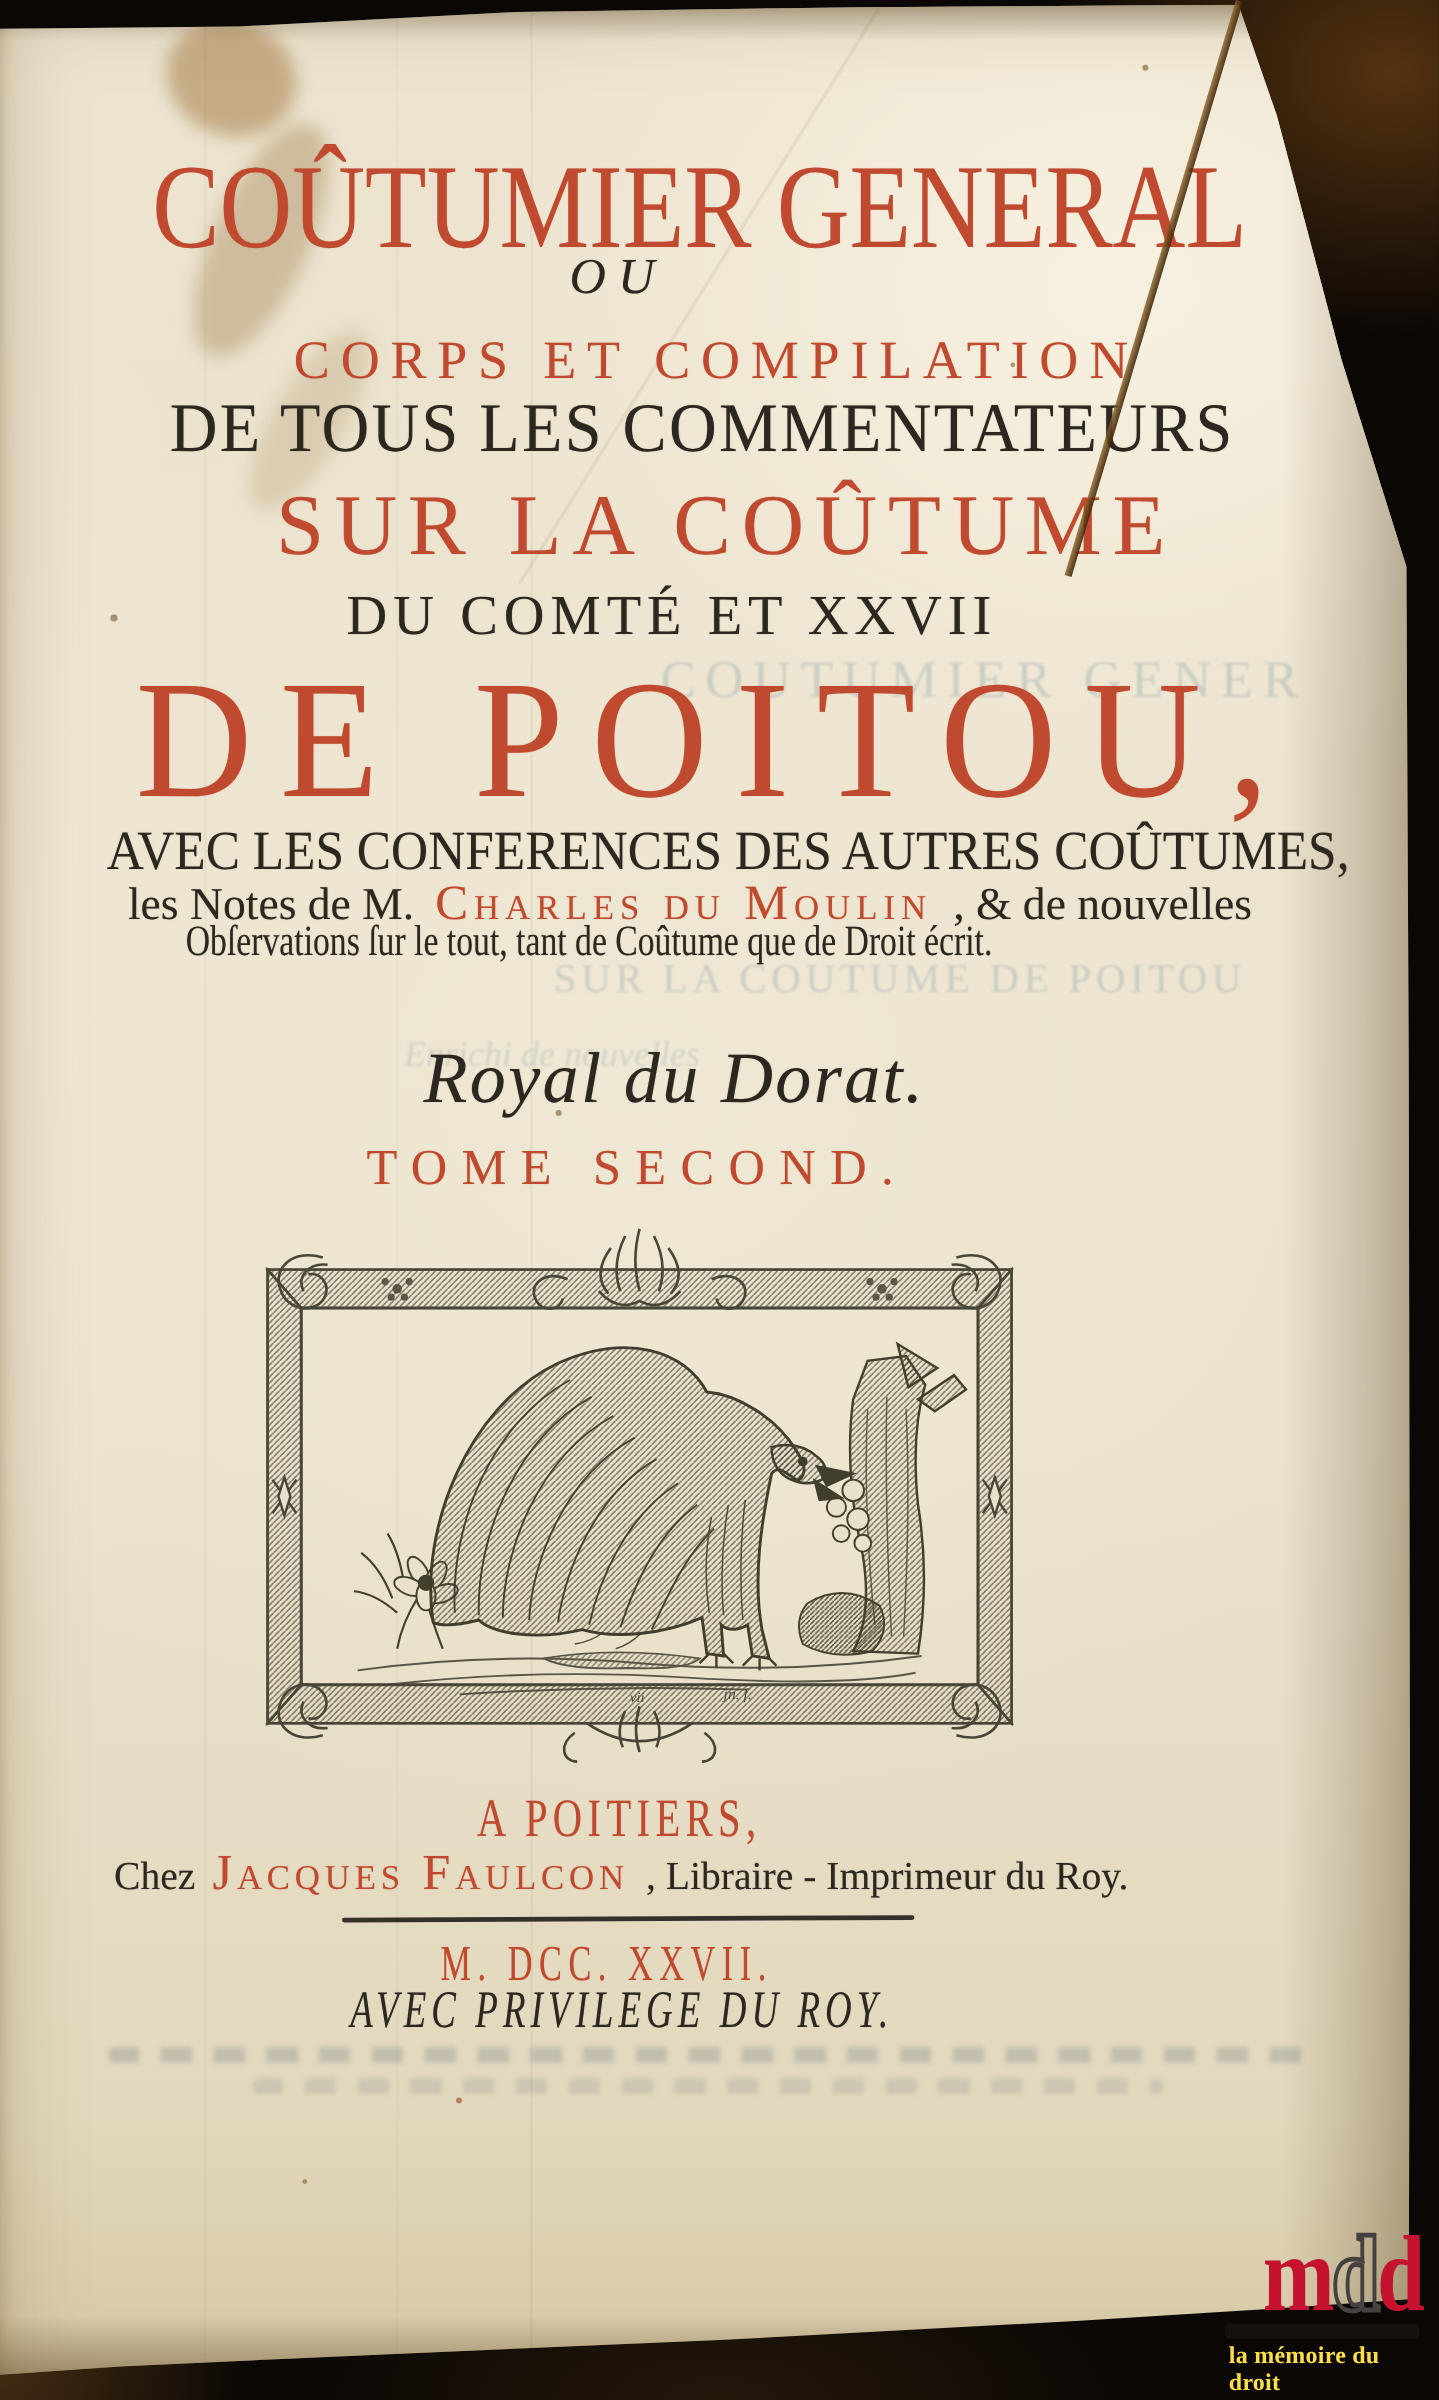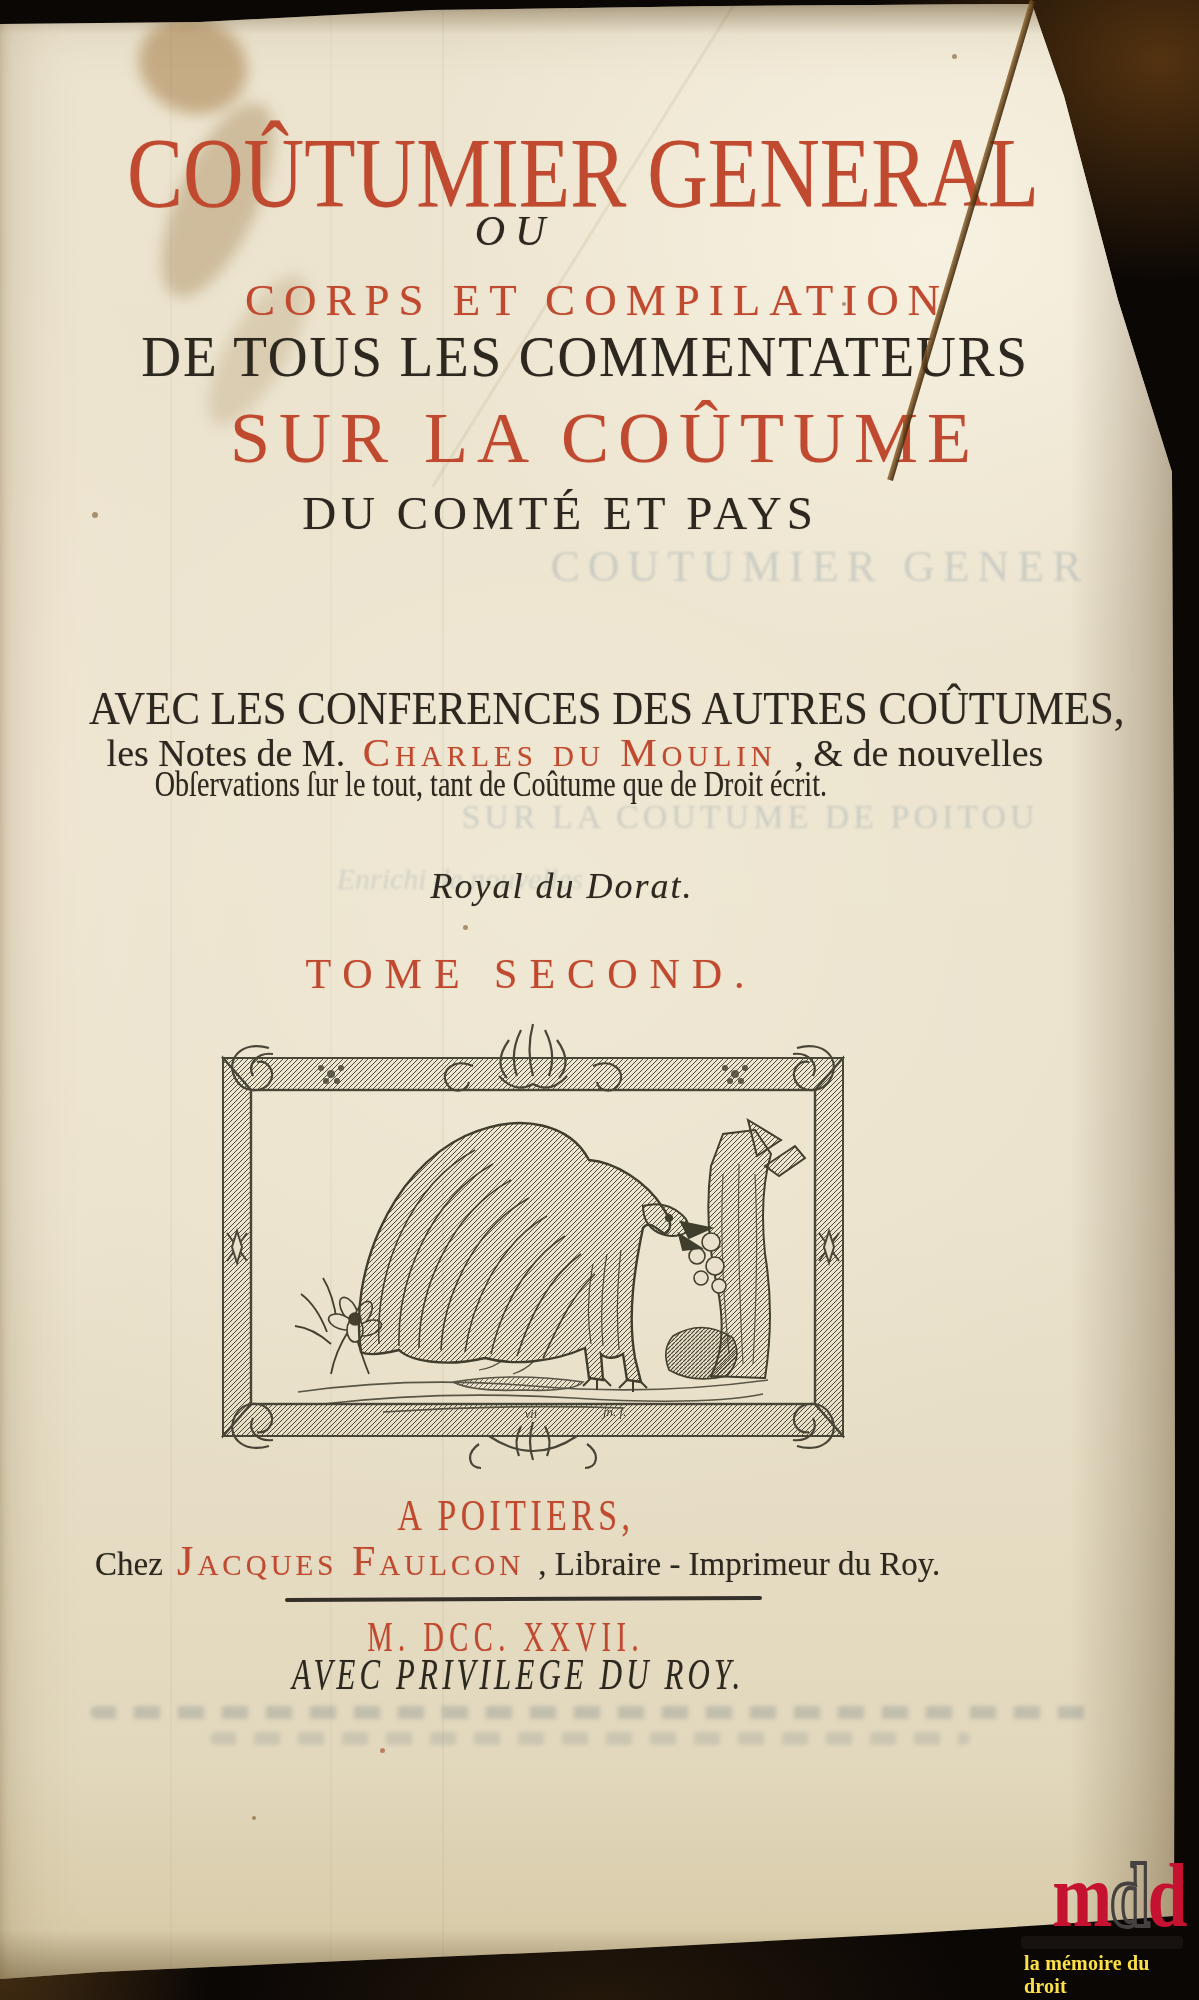--- a/index.html
+++ b/index.html
@@ -94,35 +94,38 @@
 
   <div class="l red" style="left:40px;top:123px;width:1030px;font-size:100px">
     <span class="fit" style="transform:scaleX(.84)">COÛTUMIER GENERAL</span>
   </div>
   <div class="l it" style="left:315px;top:210px;width:400px;font-size:42px;letter-spacing:10px">OU</div>
   <div class="l red" style="left:97px;top:278px;width:1000px;font-size:45px;letter-spacing:9px">CORPS ET COMPILATION</div>
   <div class="l" style="left:65px;top:328px;width:1040px;font-size:58px">
     <span class="fit" style="transform:scaleX(.95);letter-spacing:2px">DE TOUS LES COMMENTATEURS</span>
   </div>
   <div class="l red" style="left:105px;top:402px;width:1000px;font-size:72px;letter-spacing:9px">SUR LA COÛTUME</div>
-  <div class="l" style="left:60px;top:490px;width:1000px;font-size:47px;letter-spacing:5px">DU COMTÉ ET PAYS</div>
+  <div class="l" style="left:60px;top:490px;width:1000px;font-size:47px;letter-spacing:5px">DU COMTÉ ET XXVII</div>
+  <div class="l red" style="left:47px;top:547px;width:1100px;font-size:140px;letter-spacing:24px">
+    <span class="fit" style="transform:scaleX(.96)">DE POITOU,</span>
+  </div>
 
   <div class="l" style="left:50px;top:686px;width:1100px;font-size:46px">
     <span class="fit" style="transform:scaleX(.93)">AVEC LES CONFERENCES DES AUTRES COÛTUMES,</span>
   </div>
   <div class="l" style="left:60px;top:732px;width:1030px;font-size:38px">
     <span>les Notes de M.</span>
     <span class="sc red" style="font-size:41px;letter-spacing:5px;padding:0 8px">Charles du Moulin</span>
     <span>, &amp; de nouvelles</span>
   </div>
   <div class="l" style="left:60px;top:766px;width:840px;font-size:36px">
     <span class="fit" style="transform:scaleX(.78)">Obſervations ſur le tout, tant de Coûtume que de Droit écrit.</span>
   </div>
 
-  <div class="l it" style="left:62px;top:868px;width:1000px;font-size:36px;letter-spacing:2px">Royal du Dorat.</div>
+  <div class="l it" style="left:62px;top:868px;width:1000px;font-size:60px;letter-spacing:2px">Royal du Dorat.</div>
 
   <div class="l red" style="left:31px;top:953px;width:1000px;font-size:42px;letter-spacing:12px">TOME SECOND.</div>
 
   <svg class="vignette" viewBox="0 0 660 466">
     <defs>
       <pattern id="ht" patternUnits="userSpaceOnUse" width="5" height="5">
         <path d="M0 5 L5 0" stroke="#3e3c2c" stroke-width="1"></path>
       </pattern>
       <pattern id="ht2" patternUnits="userSpaceOnUse" width="4" height="4">
         <path d="M0 4 L4 0" stroke="#34321f" stroke-width="1.2"></path>

